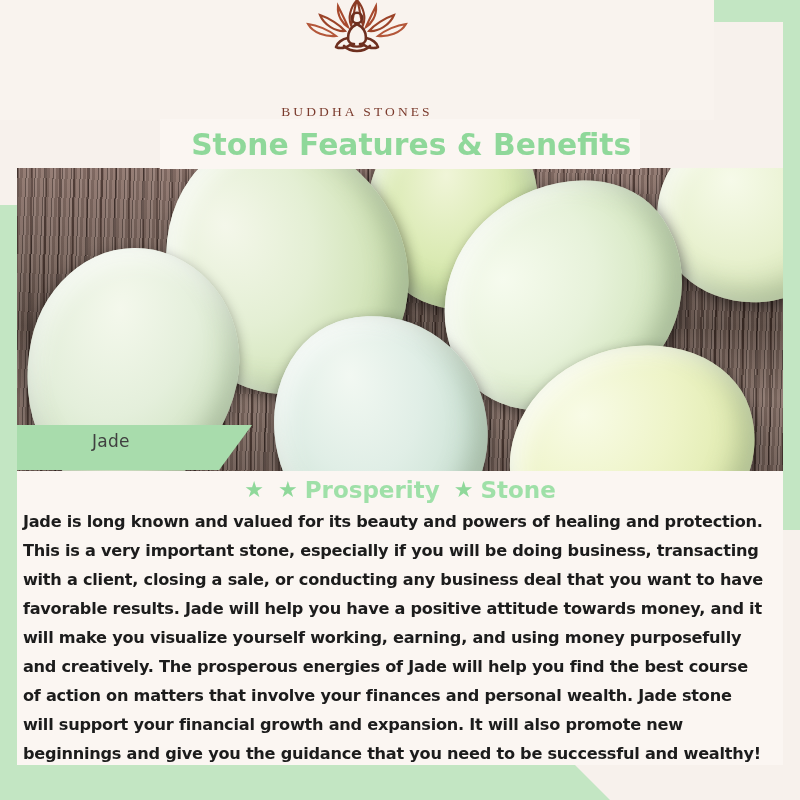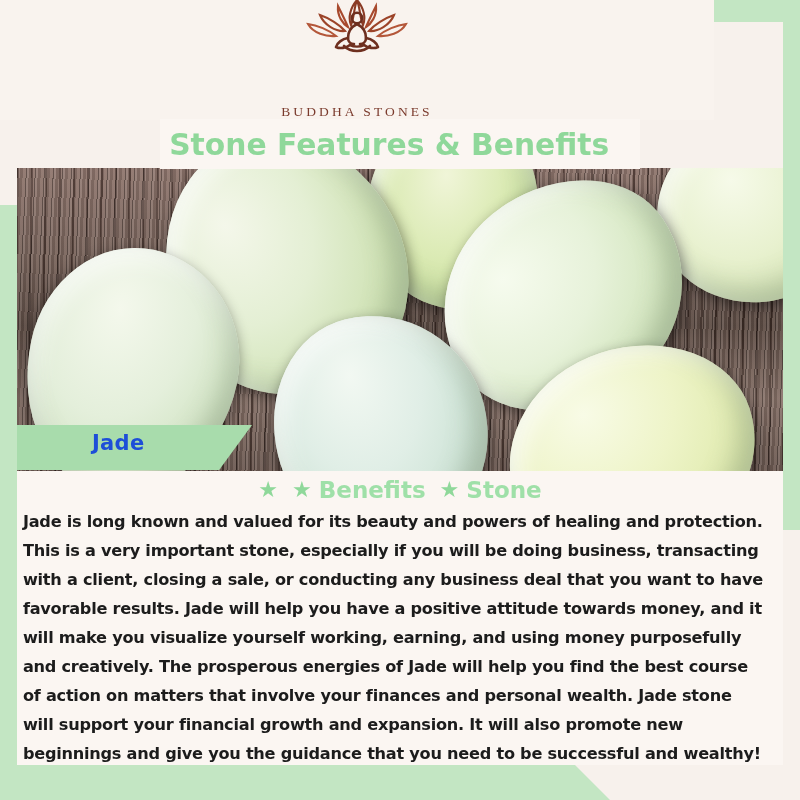--- a/index.html
+++ b/index.html
@@ -57,21 +57,21 @@
     font-size:13.5px;
     letter-spacing:3.1px;
     color:#7a3a2c;
     font-weight:400;
   }
 
   
   .title-banner{
     position:absolute;left:160px;top:119px;width:480px;height:50px;
     background:#fbf6f2;
-    display:flex;align-items:center;justify-content:flex-start;
+    display:flex;align-items:center;justify-content:flex-end;
     z-index:5;
   }
   .title-text{
     font-family:"DejaVu Sans",sans-serif;
     font-weight:700;
     font-size:31px;
     color:#8fd89a;
     letter-spacing:0px;
     transform:scaleX(.96);
     white-space:nowrap;
@@ -135,21 +135,21 @@
   
   .jade-band{
     position:absolute;left:17px;top:425px;width:235px;height:45px;
     background:#a8dcac;
     clip-path:polygon(0 0,100% 0,86% 100%,0 100%);
     z-index:3;
   }
   .jade-text{
     position:absolute;left:92px;top:431px;
     font-family:"DejaVu Sans",sans-serif;
-    font-weight:700;font-size:21px;color:#1d4ed8;
+    font-weight:400;font-size:17px;color:#404040;
     letter-spacing:.3px;z-index:4;
   }
 
   
   .content{
     position:absolute;left:17px;top:471px;width:766px;height:294px;
     background:#fbf6f2;z-index:3;
   }
   .benefits{
     display:flex;align-items:center;justify-content:center;
@@ -233,21 +233,21 @@
   <div class="jade-band"></div>
   <div class="jade-text">Jade</div>
 
   <div class="content">
     <div class="benefits">
       <span class="benefit">
         <span class="star">★</span>
       </span>
       <span class="benefit">
         <span class="star">★</span>
-        <span>Benefits</span>
+        <span>Prosperity</span>
       </span>
       <span class="benefit">
         <span class="star">★</span>
         <span>Stone</span>
       </span>
     </div>
     <p class="body-text">Jade is long known and valued for its beauty and powers of healing and protection. This is a very important stone, especially if you will be doing business, transacting with a client, closing a sale, or conducting any business deal that you want to have favorable results. Jade will help you have a positive attitude towards money, and it will make you visualize yourself working, earning, and using money purposefully and creatively. The prosperous energies of Jade will help you find the best course of action on matters that involve your finances and personal wealth. Jade stone will support your financial growth and expansion. It will also promote new beginnings and give you the guidance that you need to be successful and wealthy!</p>
   </div>
 
 </div>

